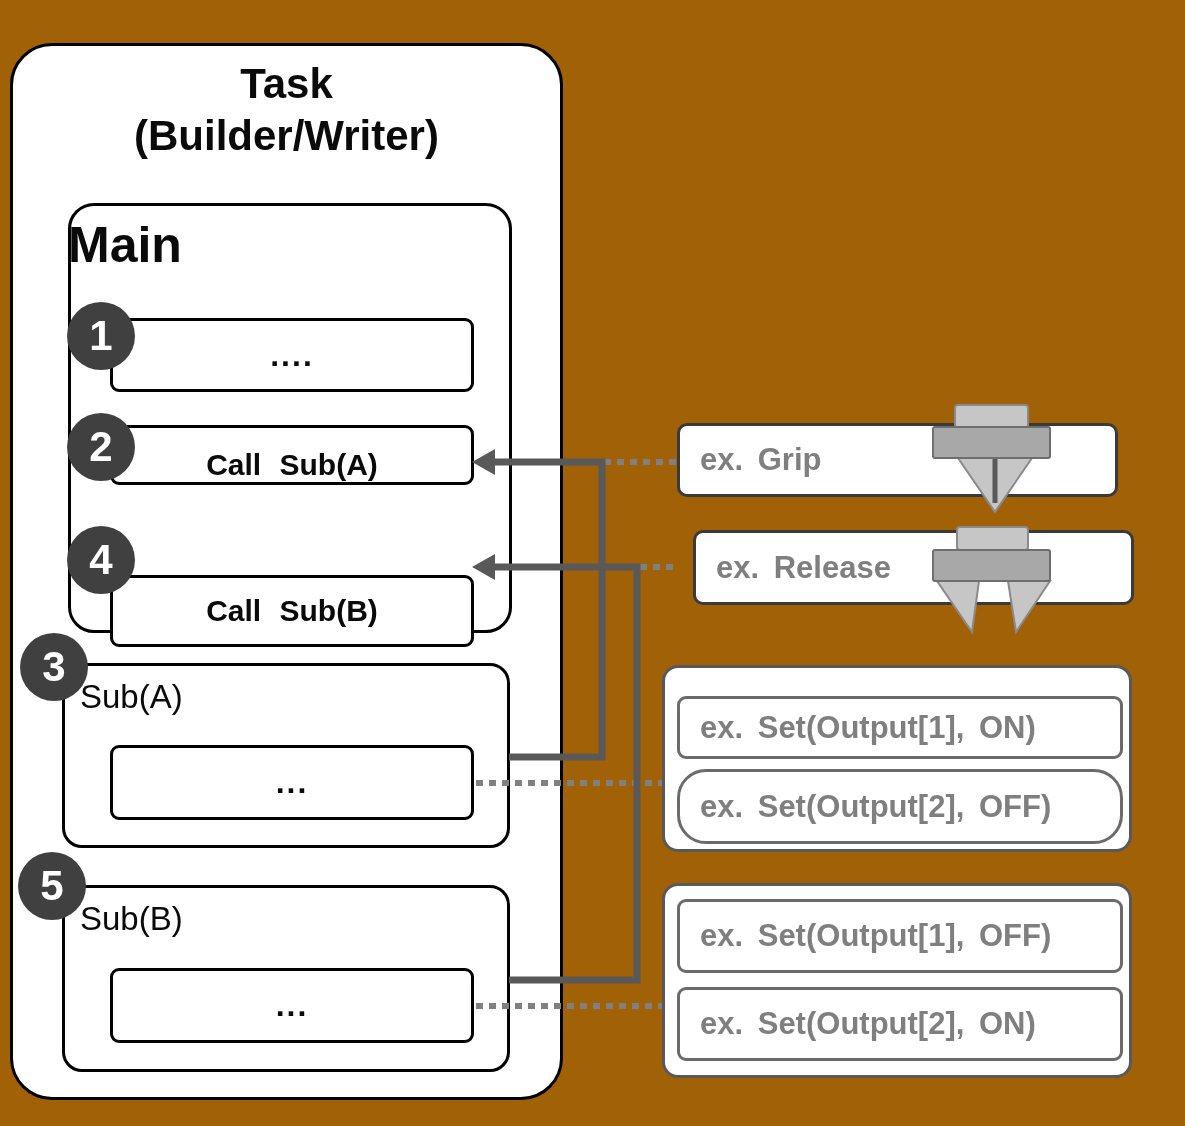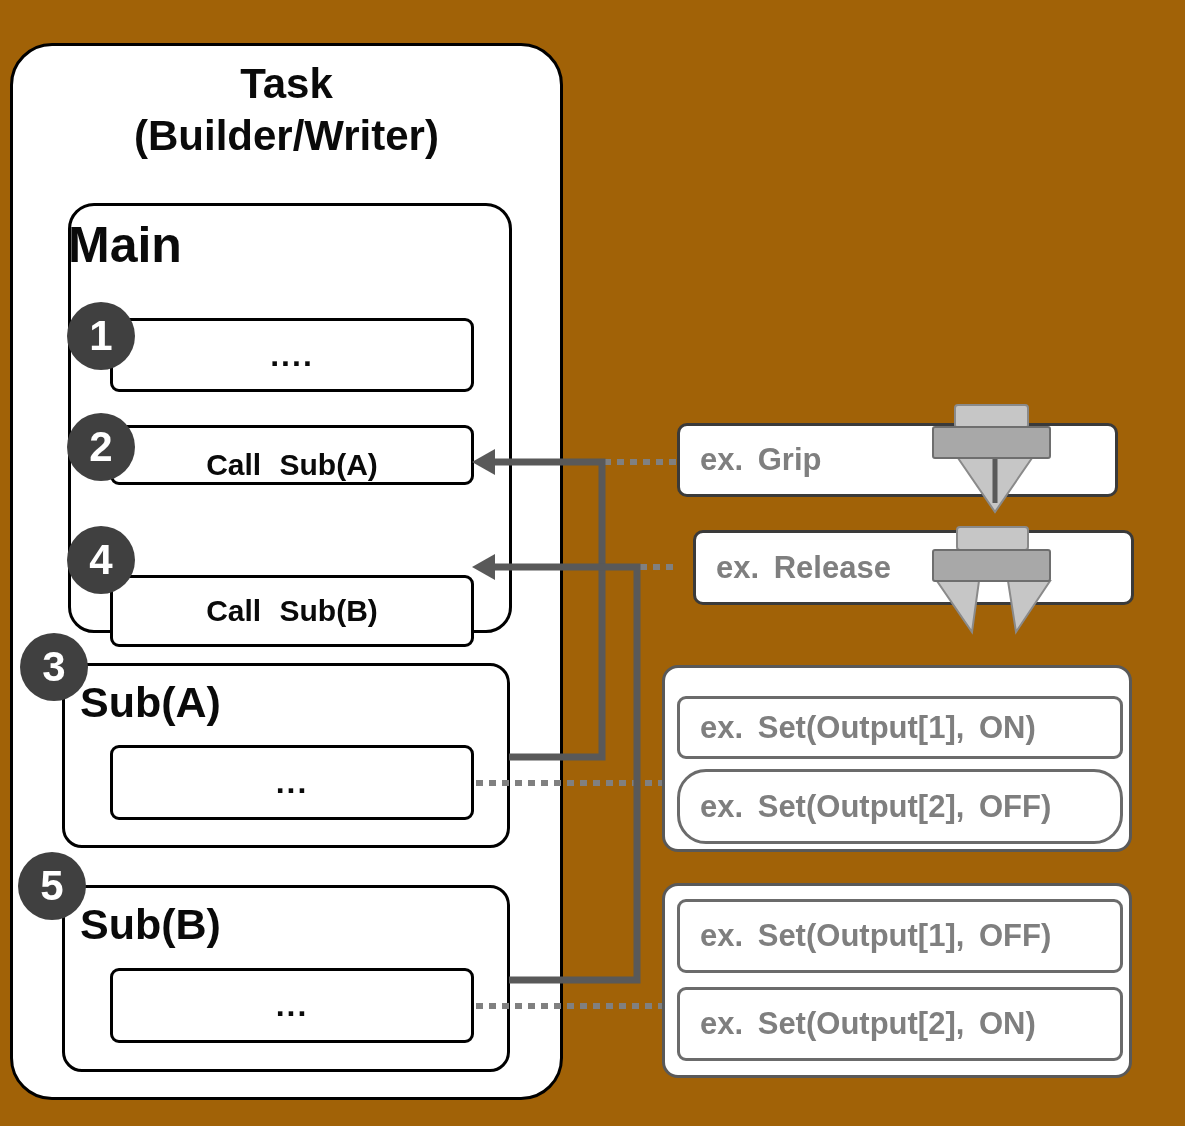--- a/index.html
+++ b/index.html
@@ -11,21 +11,21 @@
   
   .blackbox{border:3px solid #000;background:#fff;}
   .task-box{left:10px;top:43px;width:553px;height:1057px;border-radius:42px;}
   .main-box{left:68px;top:203px;width:444px;height:430px;border-radius:26px;}
   .step-box{left:110px;width:364px;border-radius:9px;display:flex;align-items:center;justify-content:center;}
   .sub-box{left:62px;width:448px;border-radius:20px;}
   .inner-box{left:110px;width:364px;height:75px;border-radius:9px;display:flex;align-items:center;justify-content:center;}
   
   .task-title{left:10px;top:58px;width:553px;text-align:center;font-weight:bold;font-size:42px;line-height:52px;color:#0a0a0a;}
   .main-title{left:68px;top:216px;width:444px;text-align:left;font-weight:bold;font-size:50px;color:#0a0a0a;}
-  .sub-title{font-weight:bold;font-size:43px;color:#0a0a0a;}
+  .sub-title{font-weight:normal;font-size:33px;color:#0a0a0a;}
   .step-label{font-weight:bold;font-size:30px;color:#0a0a0a;word-spacing:10px;}
   .dots-label{font-weight:bold;font-size:32px;color:#0a0a0a;letter-spacing:2px;}
   
   .badge{
     width:68px;height:68px;border-radius:50%;background:#404040;z-index:5;
     display:flex;align-items:center;justify-content:center;
     color:#ffffff;font-weight:bold;font-size:42px;
   }
   
   .ex-box{border:3px solid #3a3a3a;background:#fff;border-radius:10px;display:flex;align-items:center;}

